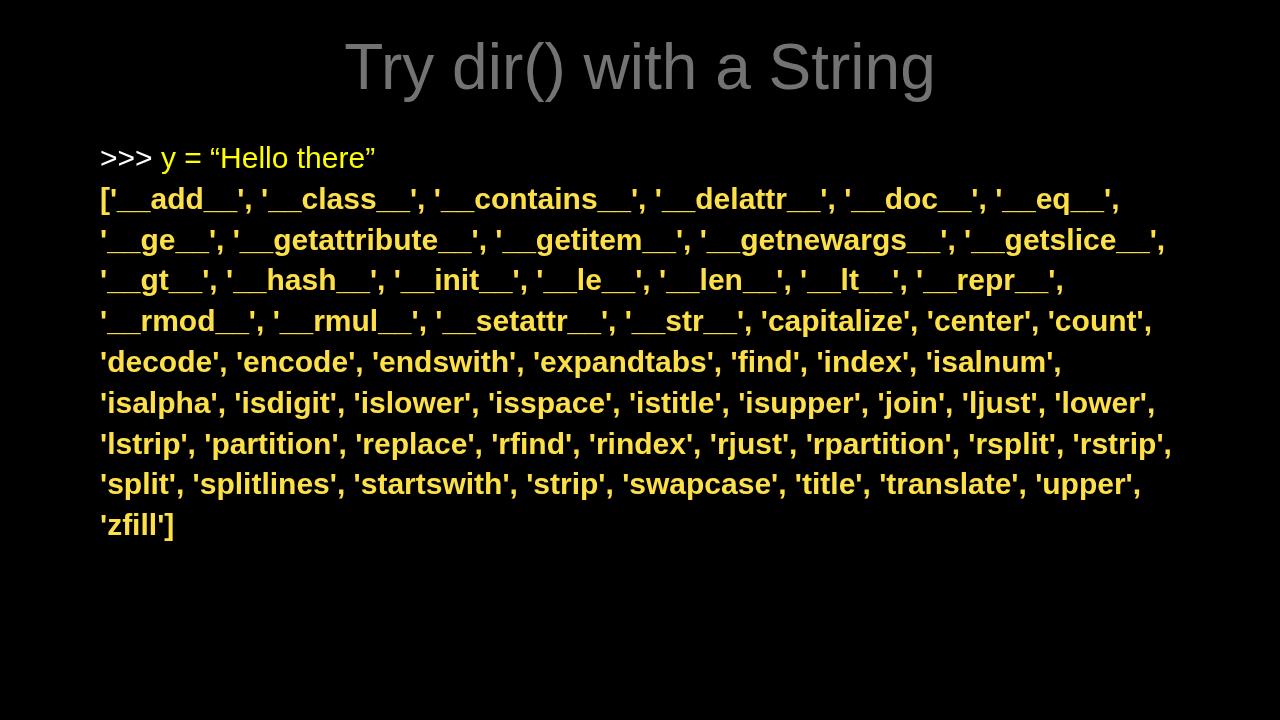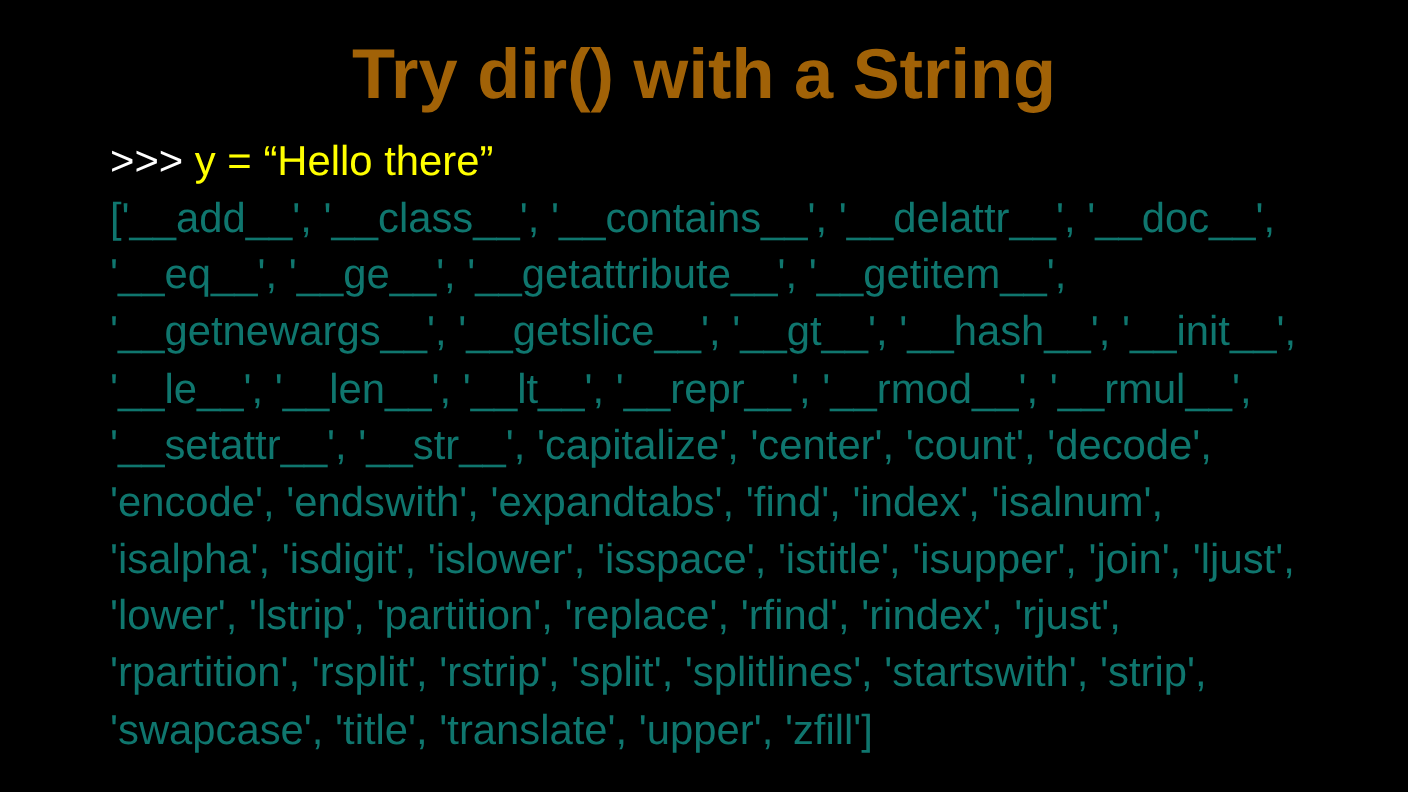--- a/index.html
+++ b/index.html
@@ -13,41 +13,42 @@
       background-color: #000000;
       font-family: Arial, Helvetica, sans-serif;
       overflow: hidden;
     }
     .slide {
       width: 100%;
       height: 100%;
       padding: 30px 100px 40px 100px;
     }
     .title {
-      color: #a16207;
+      color: #737373;
       font-size: 64px;
-      font-weight: bold;
+      font-weight: normal;
       text-align: center;
-      margin-bottom: 18px;
+      margin-bottom: 34px;
       letter-spacing: 0px;
     }
     .code-block {
-      font-size: 38px;
+      font-size: 30px;
       line-height: 1.36;
       color: #ffffff;
     }
     .prompt {
       color: #ffffff;
     }
     .input-line {
       color: #ffff00;
     }
     .output {
-      color: #0f766e;
+      color: #fde047;
       word-wrap: break-word;
+      font-weight: bold;
     }
   </style>
 </head>
 <body>
 
 <div class="slide">
   <h1 class="title">Try dir() with a String</h1>
   <div class="code-block">
     <div>
       <span class="prompt">&gt;&gt;&gt; </span><span class="input-line">y = “Hello there”</span>

